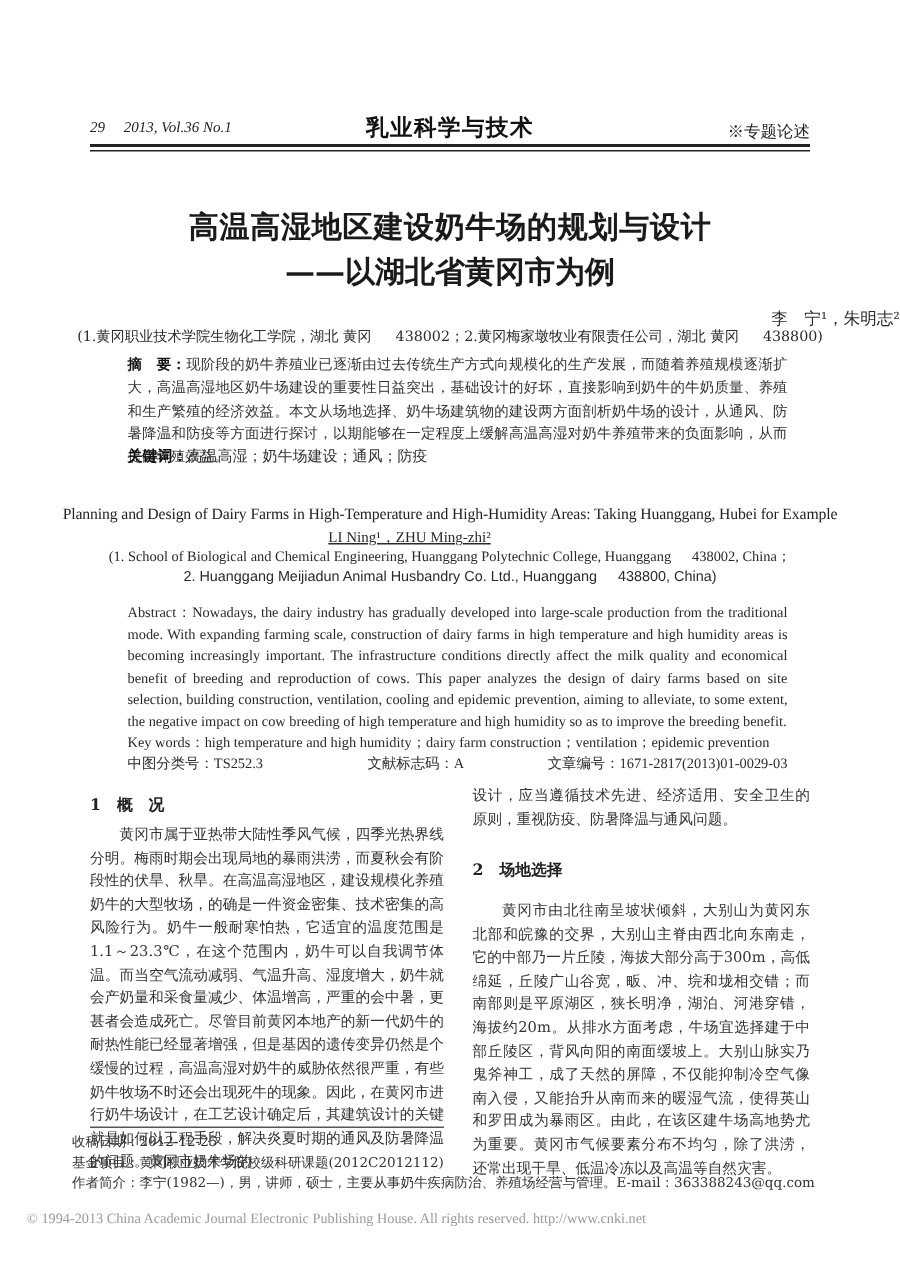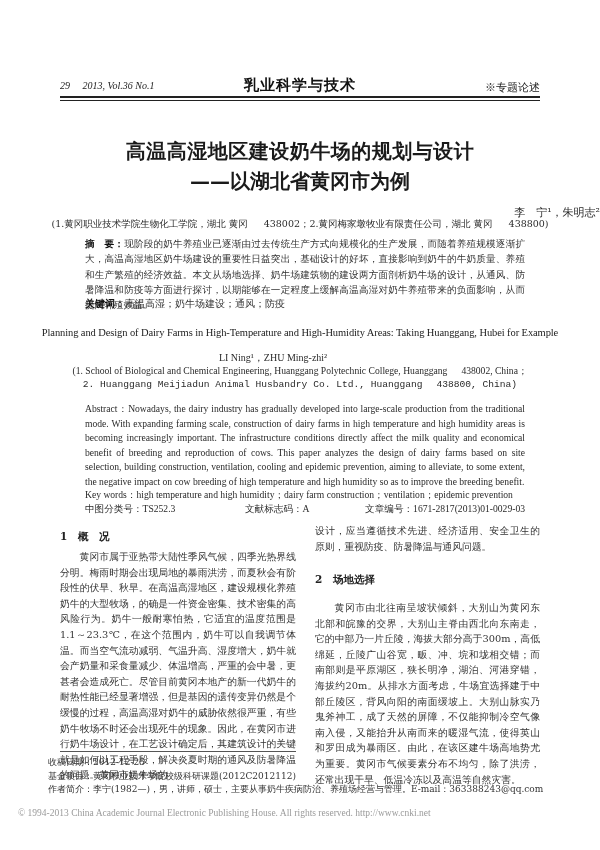--- a/index.html
+++ b/index.html
@@ -20,24 +20,24 @@
   .subtitle { left: 0; width: 600px; top: 167px; text-align: center; font-size: 20px; font-weight: bold; color: #1a1a1a; line-height: 28px; }
 
   .authors-cn { left: 0; width: 600px; top: 205px; text-align: right; font-size: 11px; }
   .aff-cn { left: 0; width: 600px; top: 218px; text-align: center; font-size: 9.5px; }
   .aff-cn .gap { display: inline-block; width: 16px; }
 
   .abs-cn { left: 85px; width: 440px; top: 236px; font-size: 9.6px; line-height: 15.3px; color: #333; text-align: justify; }
   .lbl { font-weight: bold; color: #111; }
   .kw-cn { left: 85px; top: 297px; font-size: 10px; color: #333; }
 
-  .title-en { left: 0; width: 600px; top: 327px; text-align: center; font-size: 10.5px; font-family: "Liberation Serif", serif; color: #222; letter-spacing: -0.1px; }
-  .authors-en { left: 0; width: 546px; top: 351px; text-align: center; font-size: 10px; font-family: "Liberation Serif", serif; }
+  .title-en { left: 0; width: 600px; top: 338px; text-align: center; font-size: 10.5px; font-family: "Liberation Serif", serif; color: #222; letter-spacing: -0.1px; }
+  .authors-en { left: 0; width: 546px; top: 351px; text-align: center; font-size: 10px; font-family: "Liberation Serif", serif; text-decoration: underline; }
   .aff-en1 { left: 0; width: 600px; top: 365px; text-align: center; font-size: 9.6px; font-family: "Liberation Serif", serif; }
-  .aff-en2 { left: 0; width: 600px; top: 379px; text-align: center; font-size: 9.6px; font-family: Liberation Mono, monospace; }
+  .aff-en2 { left: 0; width: 600px; top: 379px; text-align: center; font-size: 9.6px; font-family: Liberation Sans, sans-serif; }
   .gap2 { display: inline-block; width: 14px; }
 
   .abs-en { left: 85px; width: 440px; top: 402px; font-size: 9.6px; line-height: 14.6px; font-family: "Liberation Serif", serif; color: #2a2a2a; text-align: justify; }
   .kw-en { left: 85px; top: 489px; font-size: 9.6px; font-family: "Liberation Serif", serif; color: #2a2a2a; }
   .clc-row { left: 85px; width: 440px; top: 503px; font-size: 9.6px; font-family: "Liberation Serif", serif; color: #2a2a2a; }
   .clc-row span { position: absolute; white-space: nowrap; }
 
   .col-left { left: 60px; width: 236px; }
   .col-right { left: 315px; width: 225px; }
   .sec-head { font-size: 10.5px; font-weight: bold; color: #222; }

